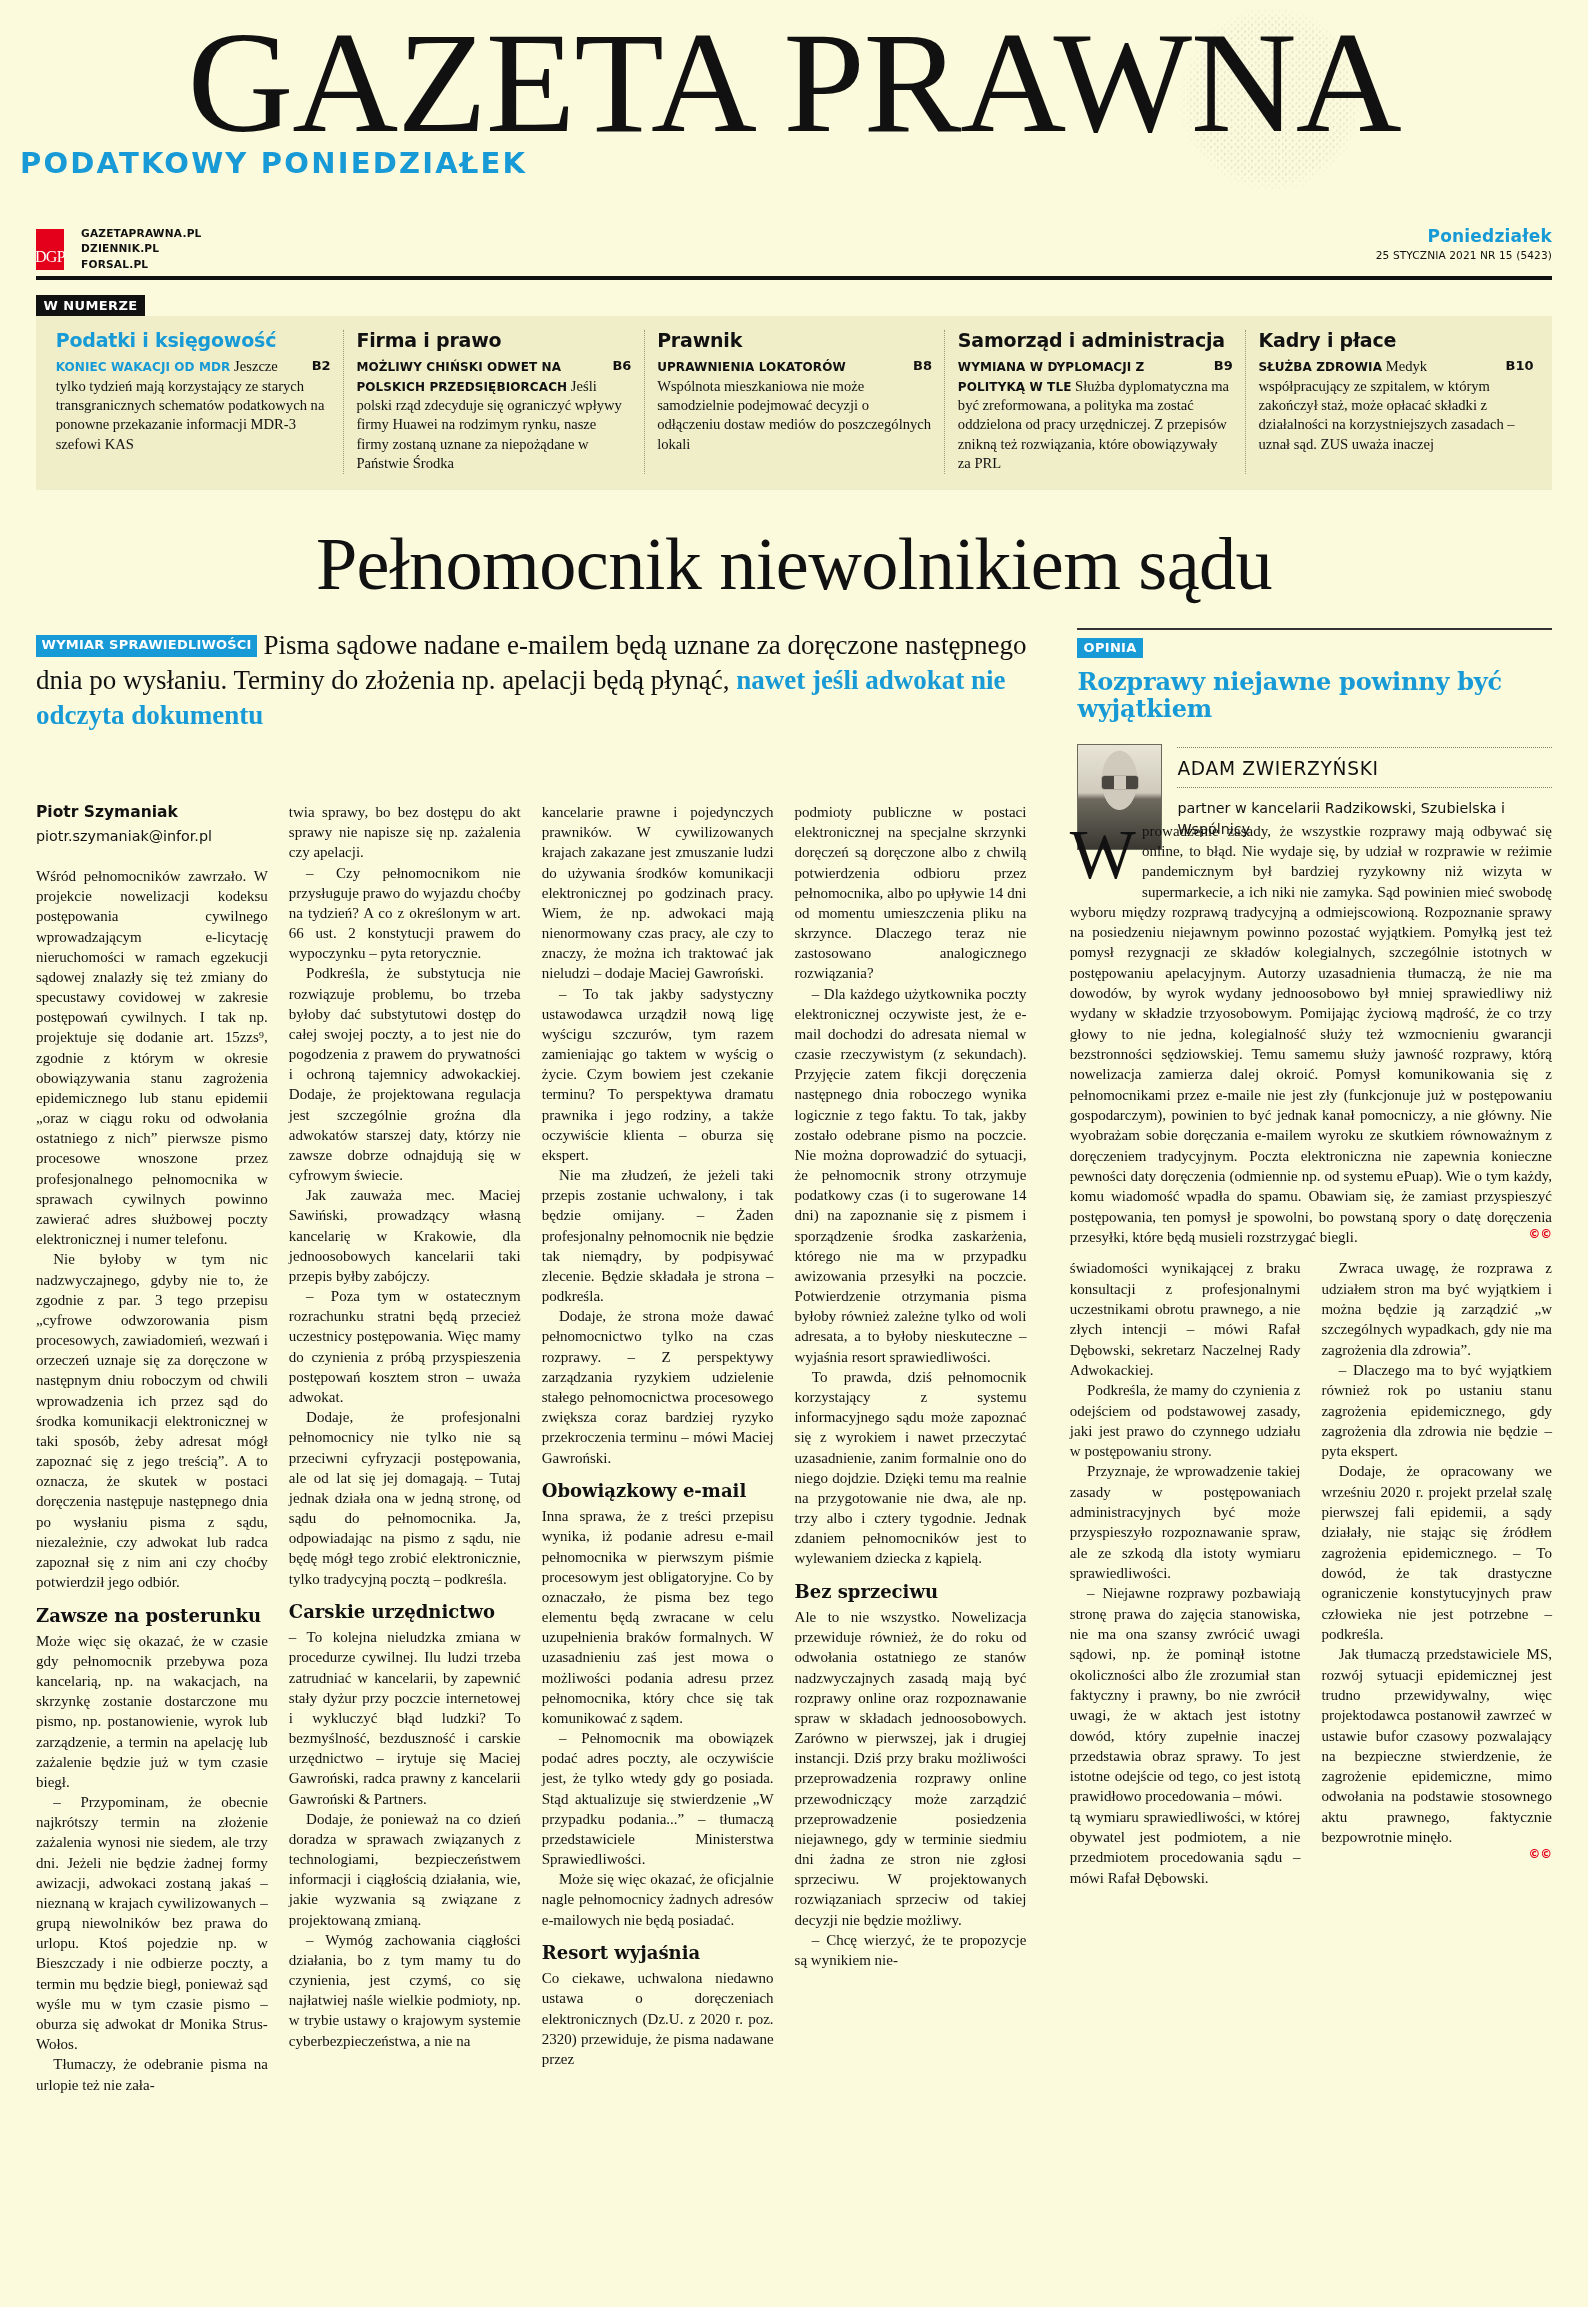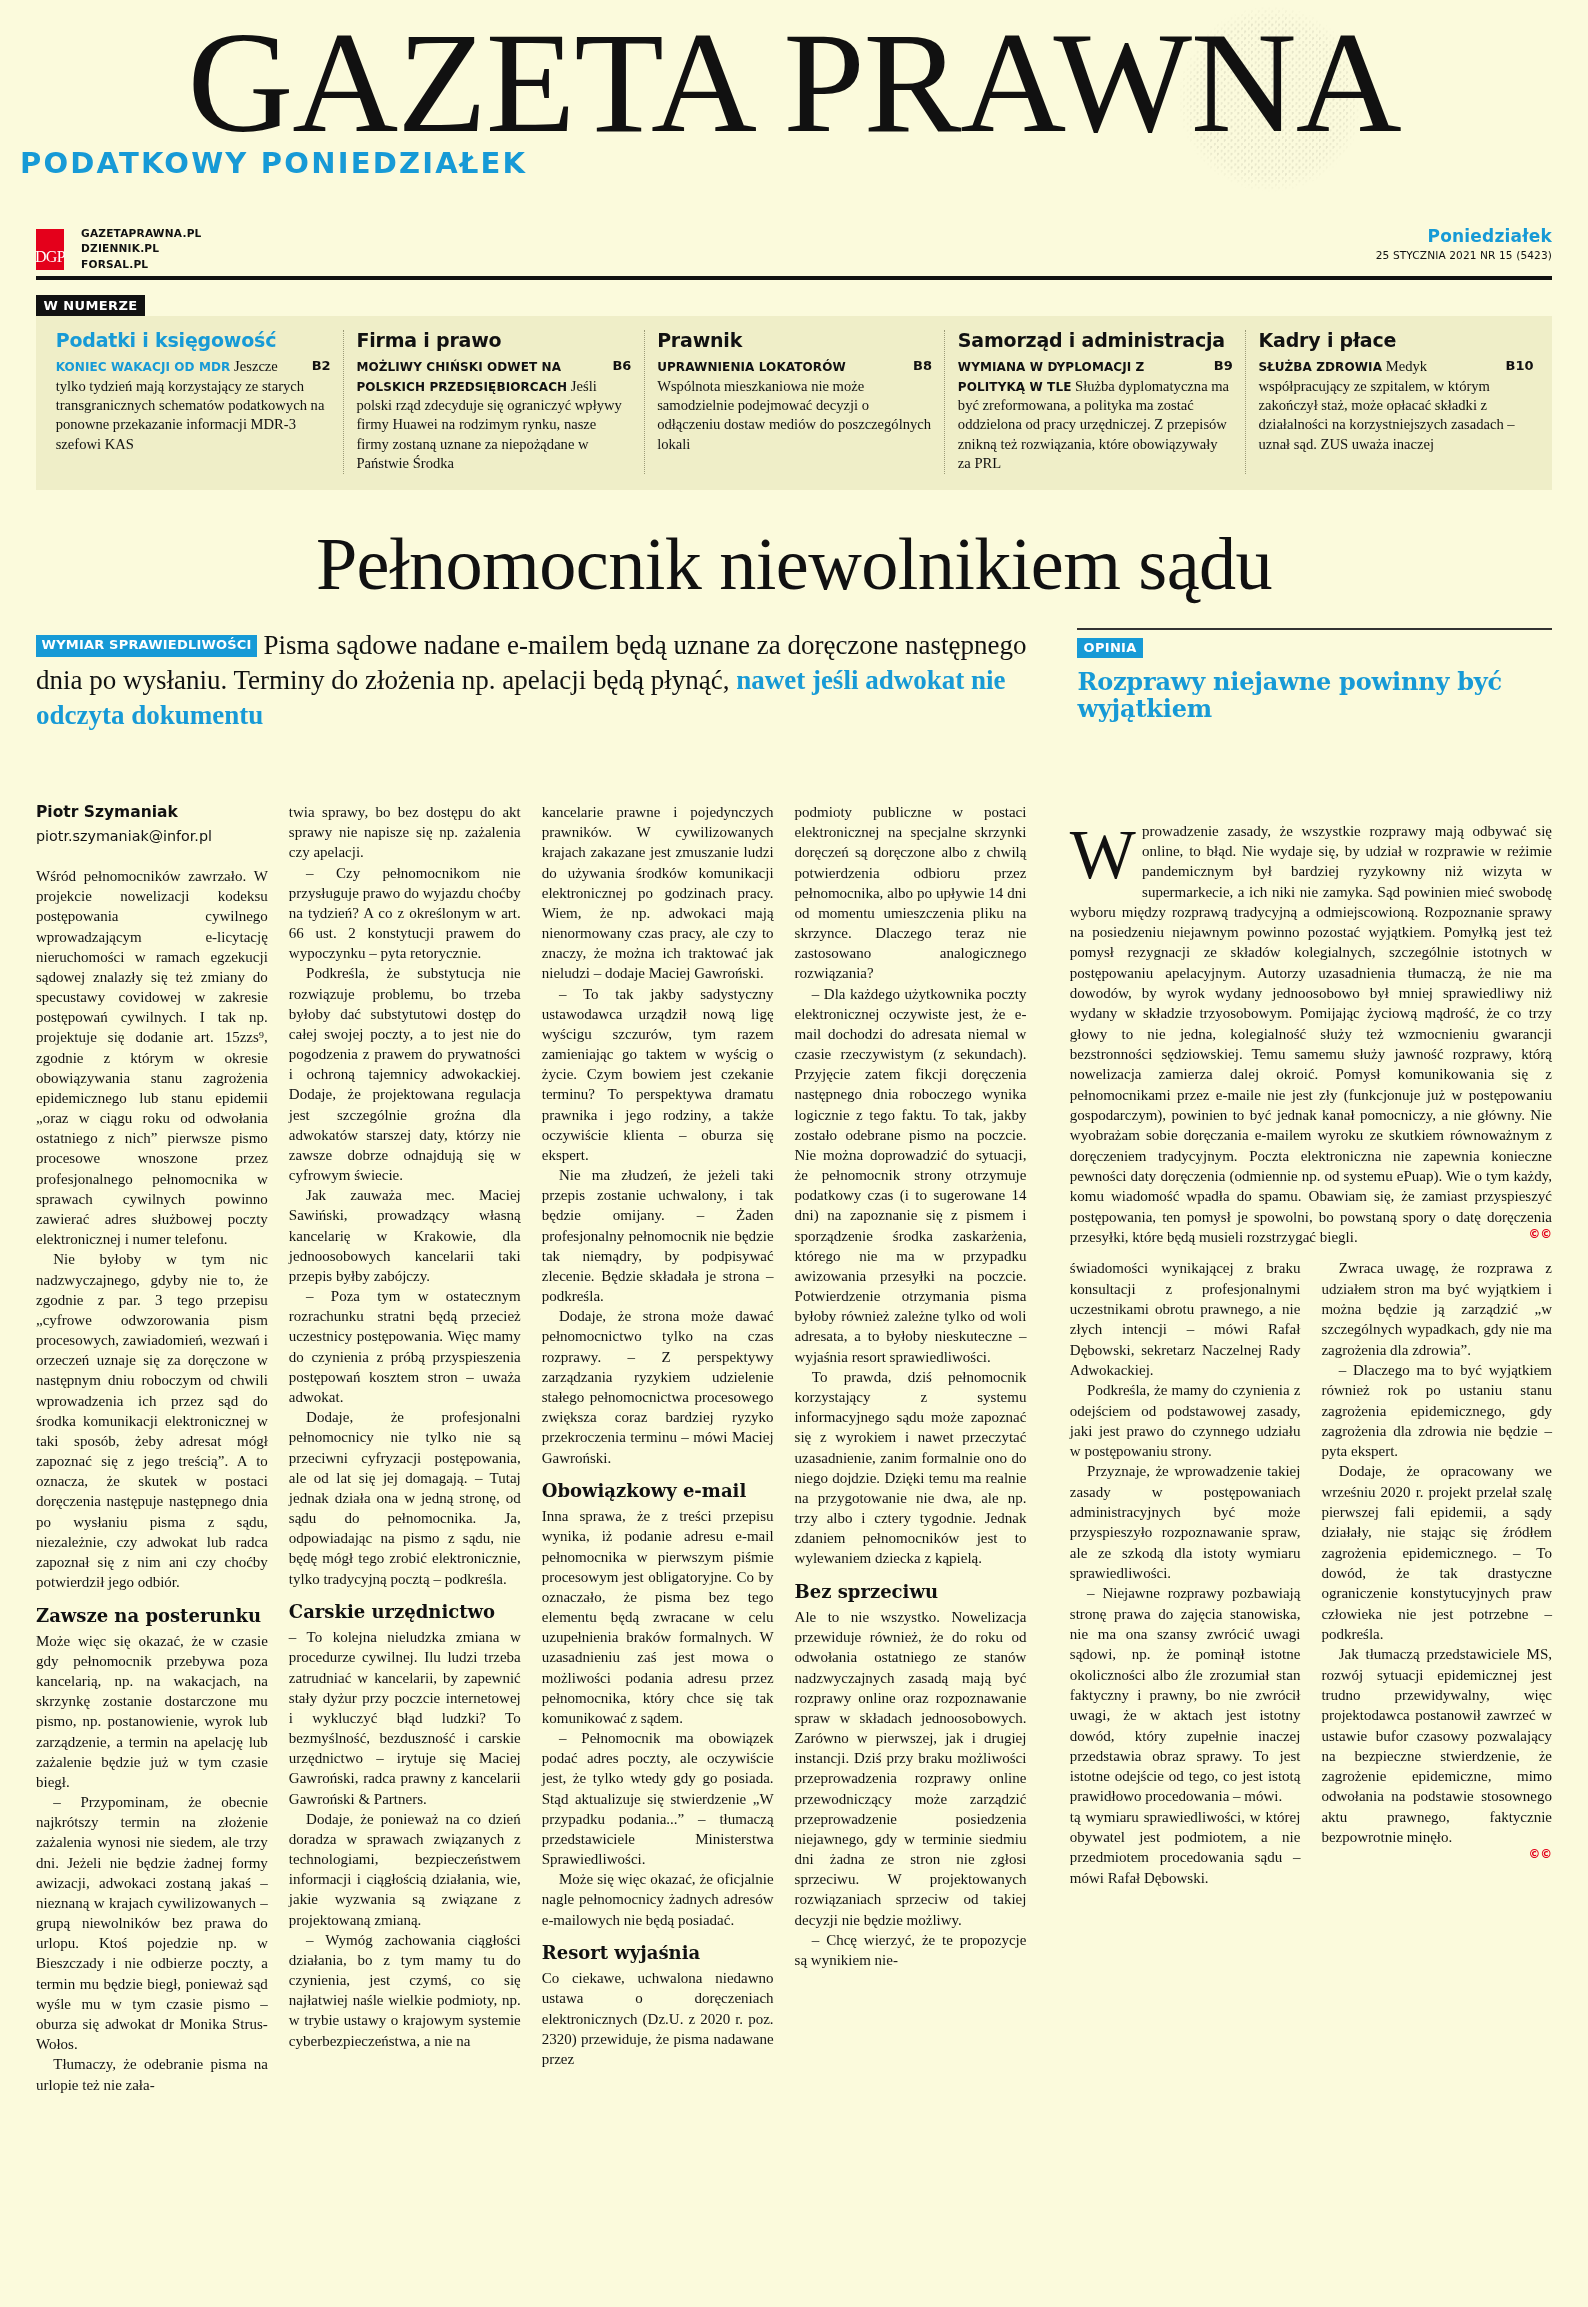--- a/index.html
+++ b/index.html
@@ -382,20 +382,29 @@
   <div class="lead-left">
     <div class="lead-text">
       <span class="kicker">WYMIAR SPRAWIEDLIWOŚCI</span><span>Pisma sądowe nadane e-mailem będą uznane za doręczone następnego dnia po wysłaniu. Terminy do złożenia np. apelacji będą płynąć, </span><span class="lead-blue">nawet jeśli adwokat nie odczyta dokumentu</span>
     </div>
   </div>
 
   <div class="lead-right">
     <div class="op-rule"></div>
     <div class="op-tag">OPINIA</div>
     <div class="op-title">Rozprawy niejawne powinny być wyjątkiem</div>
+    <div class="op-author-row">
+      <div class="op-photo"></div>
+      <div class="op-author-meta">
+        <div class="dots-rule"></div>
+        <div class="op-name">ADAM ZWIERZYŃSKI</div>
+        <div class="dots-rule"></div>
+        <div class="op-role">partner w kancelarii Radzikowski, Szubielska i Wspólnicy</div>
+      </div>
+    </div>
   </div>
 
 </div>
 
 <div class="body-wrap">
 
   <div class="bcol">
     <div class="byline-name">Piotr Szymaniak</div>
     <div class="byline-mail">piotr.szymaniak@infor.pl</div>
     <p class="noind">Wśród pełnomocników zawrzało. W projekcie nowelizacji kodeksu postępowania cywilnego wprowadzającym e-licytację nieruchomości w ramach egzekucji sądowej znalazły się też zmiany do specustawy covidowej w zakresie postępowań cywilnych. I tak np. projektuje się dodanie art. 15zzs⁹, zgodnie z którym w okresie obowiązywania stanu zagrożenia epidemicznego lub stanu epidemii „oraz w ciągu roku od odwołania ostatniego z nich” pierwsze pismo procesowe wnoszone przez profesjonalnego pełnomocnika w sprawach cywilnych powinno zawierać adres służbowej poczty elektronicznej i numer telefonu.</p>

